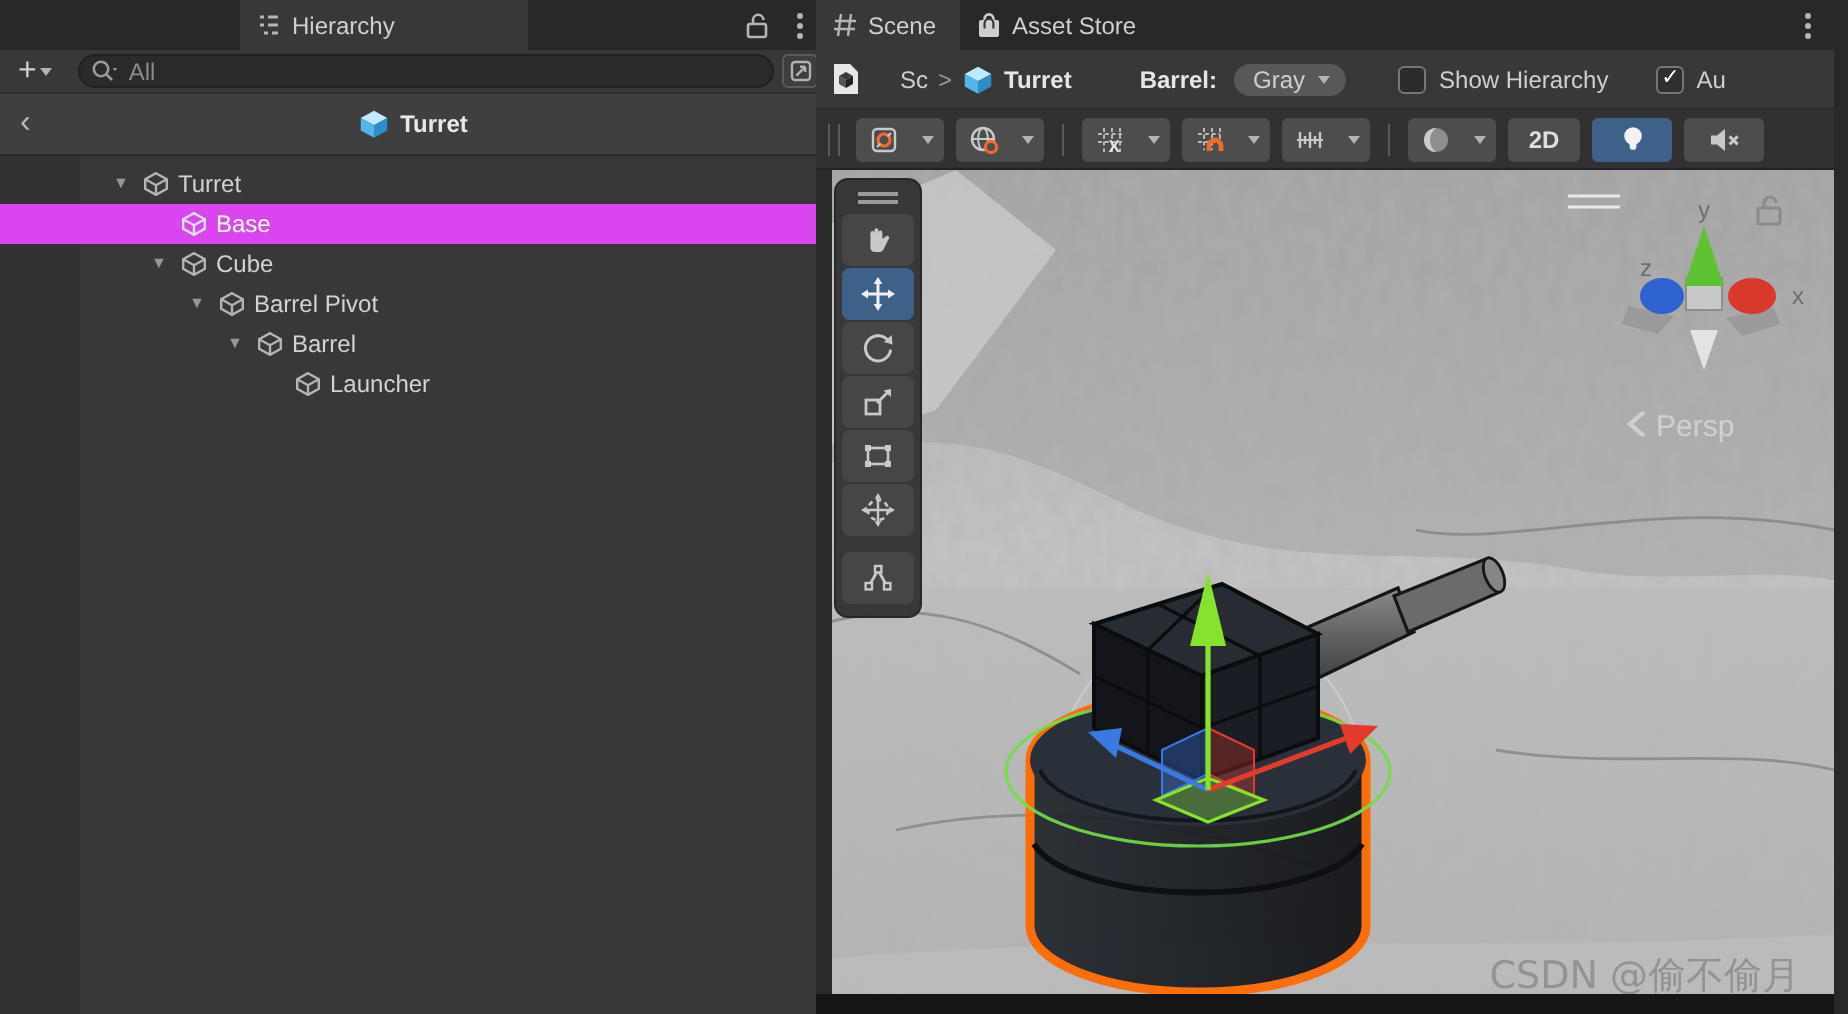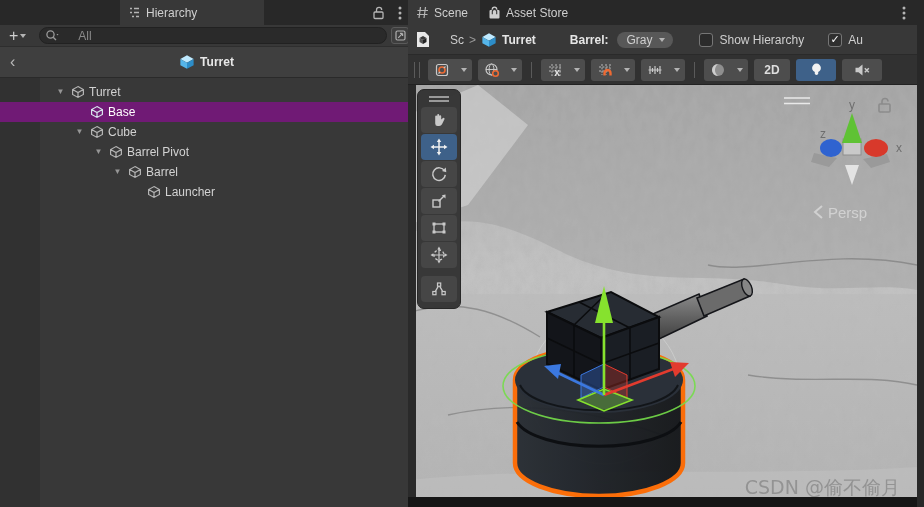--- a/index.html
+++ b/index.html
@@ -13,31 +13,31 @@
   .tab.active { background:#383838; }
   .kebab { position:absolute; right:6px; top:5px; width:14px; height:16px; display:flex; align-items:center; justify-content:center; }
   svg { display:block; }
   
   #hierarchy { left:0; width:414px; background:#383838; border-right:1px solid #191919; }
   #h-toolbar { height:22px; background:#383838; display:flex; align-items:center; padding:2px 4px 2px 6px; border-bottom:1px solid #2e2e2e; }
   .plusbtn { display:flex; align-items:center; gap:2px; color:#cfcfcf; padding:0 3px; }
   .plusbtn .plus { font-size:16px; line-height:14px; }
   .caret { width:0; height:0; border-left:4px solid transparent; border-right:4px solid transparent; border-top:5px solid #b4b4b4; }
   .caret.sm { border-left-width:3px; border-right-width:3px; border-top-width:4px; }
-  #search { flex:1; margin:0 4px 0 10px; height:17px; background:#2a2a2a; border:1px solid #212121; border-radius:9px; display:flex; align-items:center; padding:0 6px 0 5px;gap:14px; }
+  #search { flex:1; margin:0 4px 0 10px; height:17px; background:#2a2a2a; border:1px solid #212121; border-radius:9px; display:flex; align-items:center; padding:0 6px 0 5px; }
   #search input { flex:1; background:transparent; border:none; outline:none; color:#cfcfcf; font-size:12px; font-family:inherit; }
   #search input::placeholder { color:#8a8a8a; }
   .picker { width:18px; height:17px; border:1px solid #5a5a5a; border-radius:3px; display:flex; align-items:center; justify-content:center; background:#3e3e3e; }
   #prefab-head { height:31px; background:#3f3f3f; border-bottom:1px solid #2a2a2a; display:flex; align-items:center; position:relative; }
   #prefab-head .back { position:absolute; left:6px; color:#b9b9b9; font-size:16px; line-height:1; padding:0 4px; }
   #prefab-head .title { margin:0 auto; display:flex; align-items:center; gap:5px; font-weight:bold; color:#e8e8e8; }
   #tree { position:relative; height:429px; background:#383838; padding-top:4px; }
   #tree .gutter { position:absolute; left:0; top:0; bottom:0; width:40px; background:#313131; }
   .row { position:relative; height:20px; display:flex; align-items:center; gap:4px; color:#d2d2d2; }
-  .row.sel { background:#701a75; color:#ffffff; }
+  .row.sel { background:#d946ef; color:#ffffff; }
   .tri { width:13px; text-align:center; font-size:8px; color:#969696; flex:0 0 13px; transform:translateY(-1px); }
   .lbl { white-space:nowrap; }
   
   #scene { left:408px; width:509px; background:#383838; }
   #breadcrumb { height:30px; background:#383838; border-bottom:1px solid #2a2a2a; display:flex; align-items:center; padding-left:8px; overflow:hidden; white-space:nowrap; }
   #breadcrumb .sep { color:#9a9a9a; margin:0 5px; }
   #breadcrumb .crumb { color:#cfcfcf; }
   #breadcrumb .bold { font-weight:bold; color:#e6e6e6; }
   .pill { display:flex; align-items:center; gap:6px; background:#585858; border-radius:10px; height:16px; padding:0 8px 0 10px; color:#cfcfcf; margin-left:8px; }
   .checkbox { width:14px; height:14px; border:1px solid #767676; border-radius:3px; background:#2b2b2b; display:inline-flex; align-items:center; justify-content:center; color:#fff; font-size:11px; line-height:1; }

